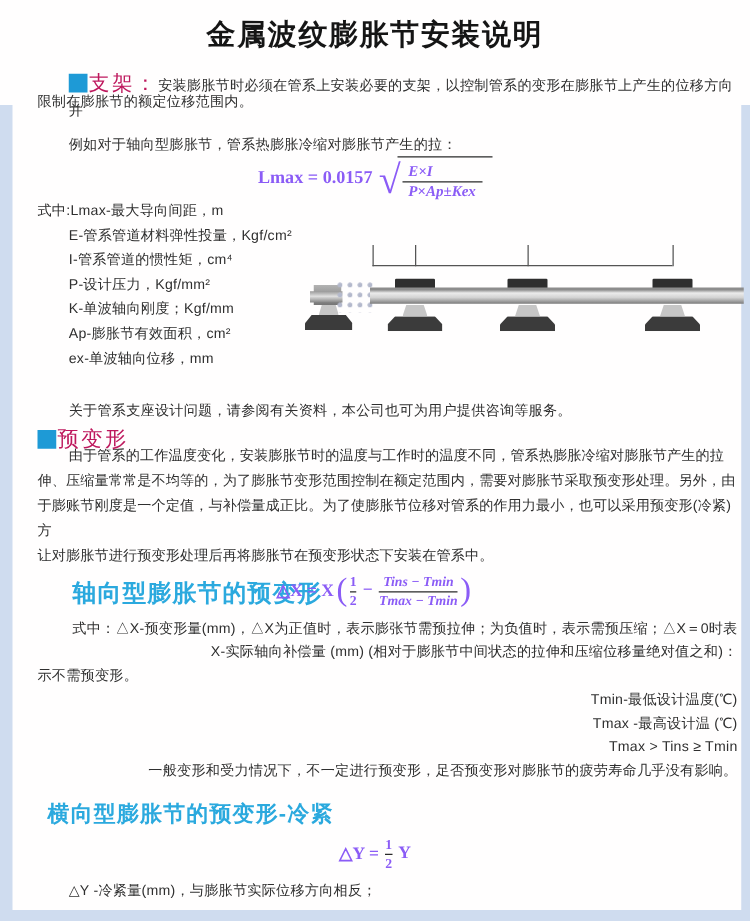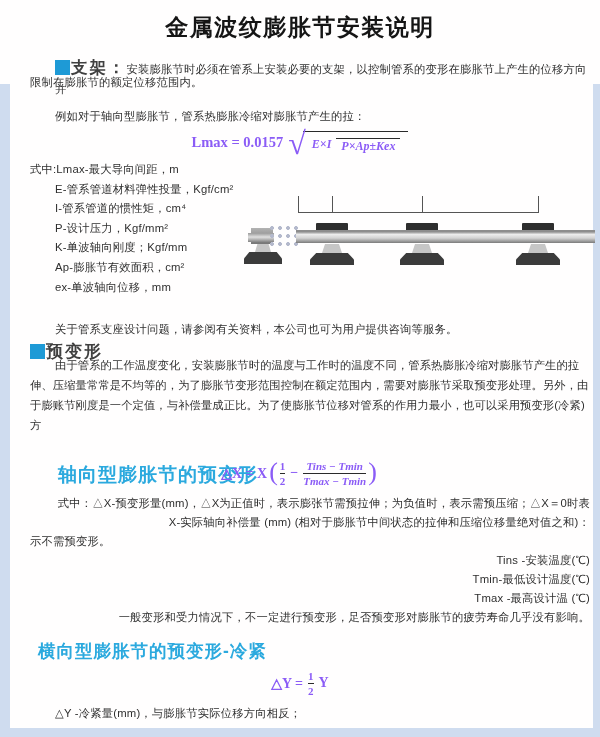--- a/index.html
+++ b/index.html
@@ -15,31 +15,31 @@
 
   .title{
     position:absolute;top:12px;left:0;right:0;text-align:center;
     font-size:23px;font-weight:bold;color:#151515;letter-spacing:1.5px;
   }
 
   .line{font-size:11.3px;line-height:20px;letter-spacing:.2px;}
 
   .sec1-line1{position:absolute;top:57px;left:55px;right:12px;}
   .sq{display:inline-block;width:15px;height:15px;background:#1e9ad6;vertical-align:-2px;margin-right:1px;}
-  .sec-head{color:#404040;font-size:16.5px;font-weight:bold;letter-spacing:2px;}
+  .sec-head{color:#be185d;font-size:16.5px;font-weight:normal;letter-spacing:2px;}
   .sec1-line2{position:absolute;top:72px;left:30px;right:12px;}
   .sec1-line3{position:absolute;top:106px;left:55px;right:12px;}
 
   .formula{font-family:"Liberation Serif",serif;color:#8b5cf6;}
   .f1{position:absolute;top:122px;left:0;right:0;height:40px;display:flex;justify-content:center;align-items:center;}
   .f1 .lhs{font-weight:bold;font-size:14.5px;margin-right:5px;}
   .sqrt{display:flex;align-items:center;}
   .rad{font-size:32px;line-height:30px;font-weight:400;transform:translateY(1px);}
   .radbody{border-top:1.5px solid #2a2a2a;padding:2px 8px 0 4px;margin-left:-3px;}
-  .frac{display:inline-flex;flex-direction:row;align-items:center;font-style:italic;font-weight:bold;font-size:12px;line-height:13px;}
+  .frac{display:inline-flex;flex-direction:column;align-items:flex-start;font-style:italic;font-weight:bold;font-size:12px;line-height:13px;}
   .frac .den{border-top:1px solid #2a2a2a;padding-top:1px;margin-top:1px;}
   .frac .num,.frac .den{padding-left:5px;padding-right:5px;}
 
   .defs{position:absolute;top:160px;left:30px;}
   .defs .line{line-height:19.6px;}
   .defs .sub{padding-left:25px;}
   .note{position:absolute;top:319px;left:55px;right:12px;}
 
   
   .diagram{position:absolute;left:248px;top:192px;width:352px;height:96px;}
@@ -165,20 +165,21 @@
   <div class="pipe"></div>
 </div>
 
 <div class="sec2-head">
   <span class="sq"></span><span class="sec-head">预变形</span>
 </div>
 <div class="para">
   <div class="line indent">由于管系的工作温度变化，安装膨胀节时的温度与工作时的温度不同，管系热膨胀冷缩对膨胀节产生的拉</div>
   <div class="line">伸、压缩量常常是不均等的，为了膨胀节变形范围控制在额定范围内，需要对膨胀节采取预变形处理。另外，由</div>
   <div class="line">于膨账节刚度是一个定值，与补偿量成正比。为了使膨胀节位移对管系的作用力最小，也可以采用预变形(冷紧)方</div>
+  <div class="line">让对膨胀节进行预变形处理后再将膨胀节在预变形状态下安装在管系中。</div>
 </div>
 
 <div class="sub-head axial-head">轴向型膨胀节的预变形</div>
 
 <div class="formula f2">
   <span>△X = X</span>
   <span class="paren">(</span>
   <span class="sfrac">
     <span class="num">1</span>
     <span class="den">2</span>
@@ -188,23 +189,23 @@
     <span class="num">Tins − Tmin</span>
     <span class="den">Tmax − Tmin</span>
   </span>
   <span class="paren">)</span>
 </div>
 
 <div class="axial-lines">
   <div class="line sub">式中：△X-预变形量(mm)，△X为正值时，表示膨张节需预拉伸；为负值时，表示需预压缩；△X＝0时表</div>
   <div class="line sub">X-实际轴向补偿量 (mm) (相对于膨胀节中间状态的拉伸和压缩位移量绝对值之和)：</div>
   <div class="line">示不需预变形。</div>
-  <div class="line sub">Tins -安装温度(℃)</div>
   <div class="line sub">Tmin-最低设计温度(℃)</div>
   <div class="line sub">Tmax -最高设计温 (℃)</div>
+  <div class="line sub">Tmax &gt; Tins ≥ Tmin</div>
   <div class="line sub">一般变形和受力情况下，不一定进行预变形，足否预变形对膨胀节的疲劳寿命几乎没有影响。</div>
 </div>
 
 <div class="sub-head lateral-head">横向型膨胀节的预变形-冷紧</div>
 
 <div class="formula f3">
   <span>△Y =</span>
   <span class="sfrac">
     <span class="num">1</span>
     <span class="den">2</span>

